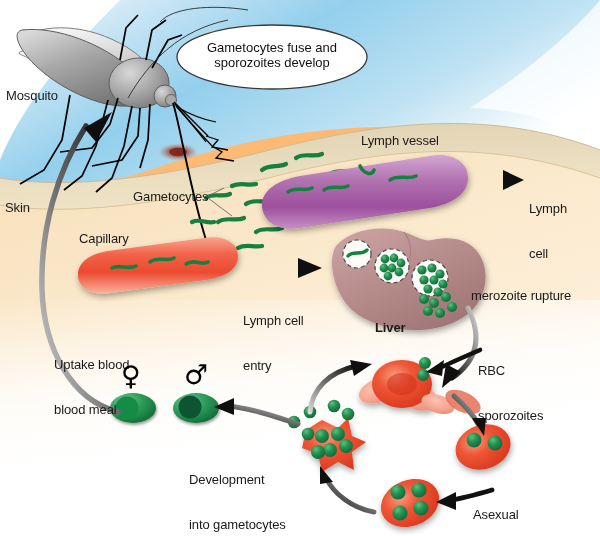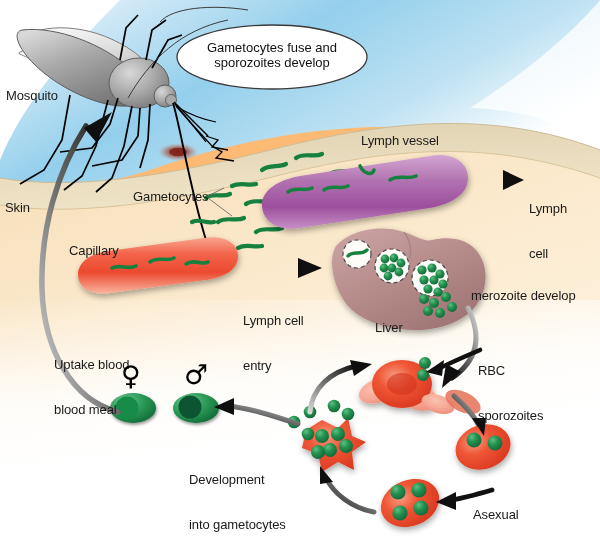--- a/index.html
+++ b/index.html
@@ -389,38 +389,38 @@
   <div>Gametocytes fuse and</div>
   <div>sporozoites develop</div>
 </div>
 
 <div class="lbl" style="left:6px;top:88px;">Mosquito</div>
 
 <div class="lbl" style="left:5px;top:200px;">Skin</div>
 
 <div class="lbl" style="left:133px;top:189px;">Gametocytes</div>
 
-<div class="lbl" style="left:69px;top:231px;margin-top:12px;">Capillary</div>
+<div class="lbl" style="left:79px;top:231px;">Capillary</div>
 
 <div class="lbl" style="left:361px;top:133px;">Lymph vessel</div>
 
 <div class="lbl" style="left:529px;top:171px;">
   <div>Lymph</div>
   <div>cell</div>
 </div>
 
 <div class="lbl" style="left:243px;top:283px;">
   <div>Lymph cell</div>
   <div>entry</div>
 </div>
 
-<div class="lbl" style="left:375px;top:320px;">Liver</div>
+<div class="lbl" style="left:375px;top:320px;font-weight:bold;">Liver</div>
 
 <div class="lbl" style="left:471px;top:258px;">
-  <div>merozoite develop</div>
+  <div>merozoite rupture</div>
 </div>
 
 <div class="lbl" style="left:478px;top:333px;">
   <div>RBC</div>
   <div>sporozoites</div>
 </div>
 
 <div class="lbl" style="left:473px;top:477px;">
   <div>Asexual</div>
   

